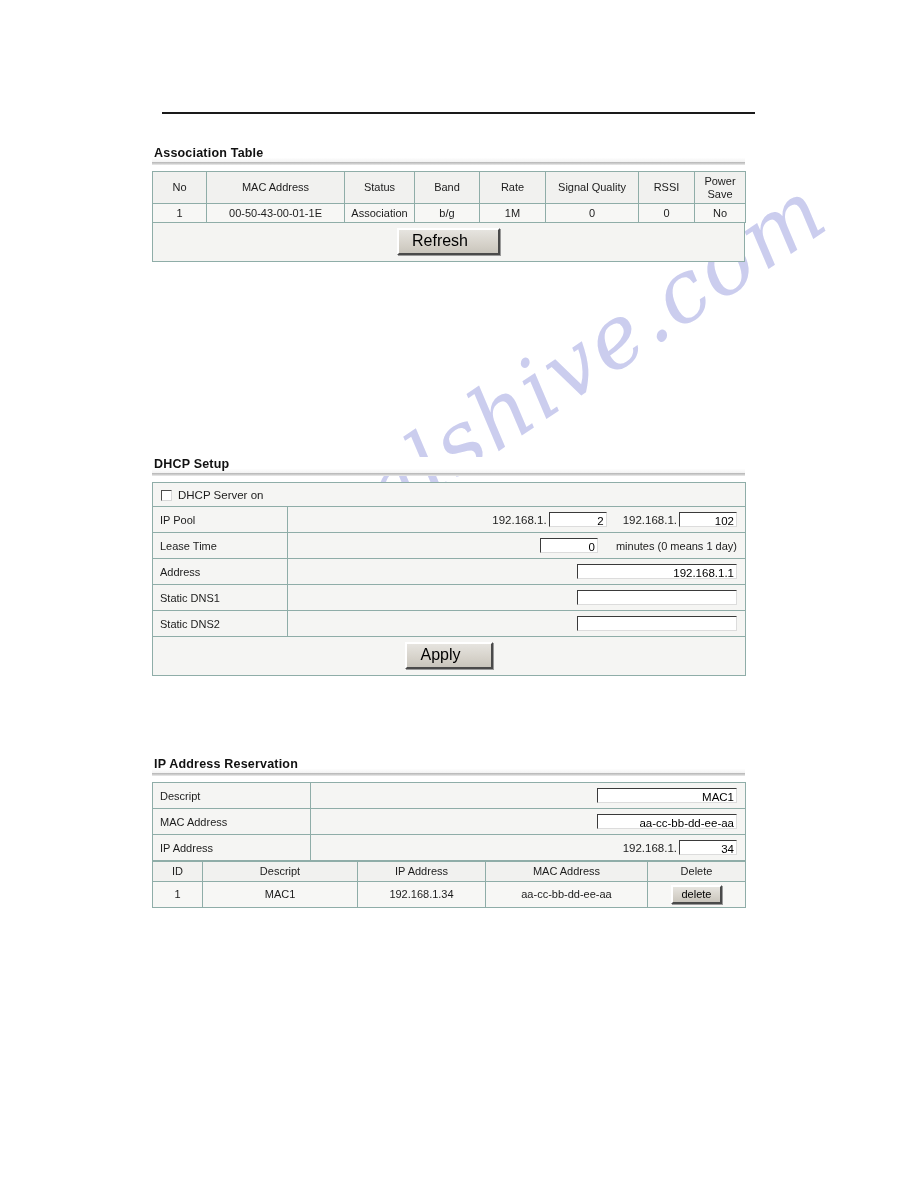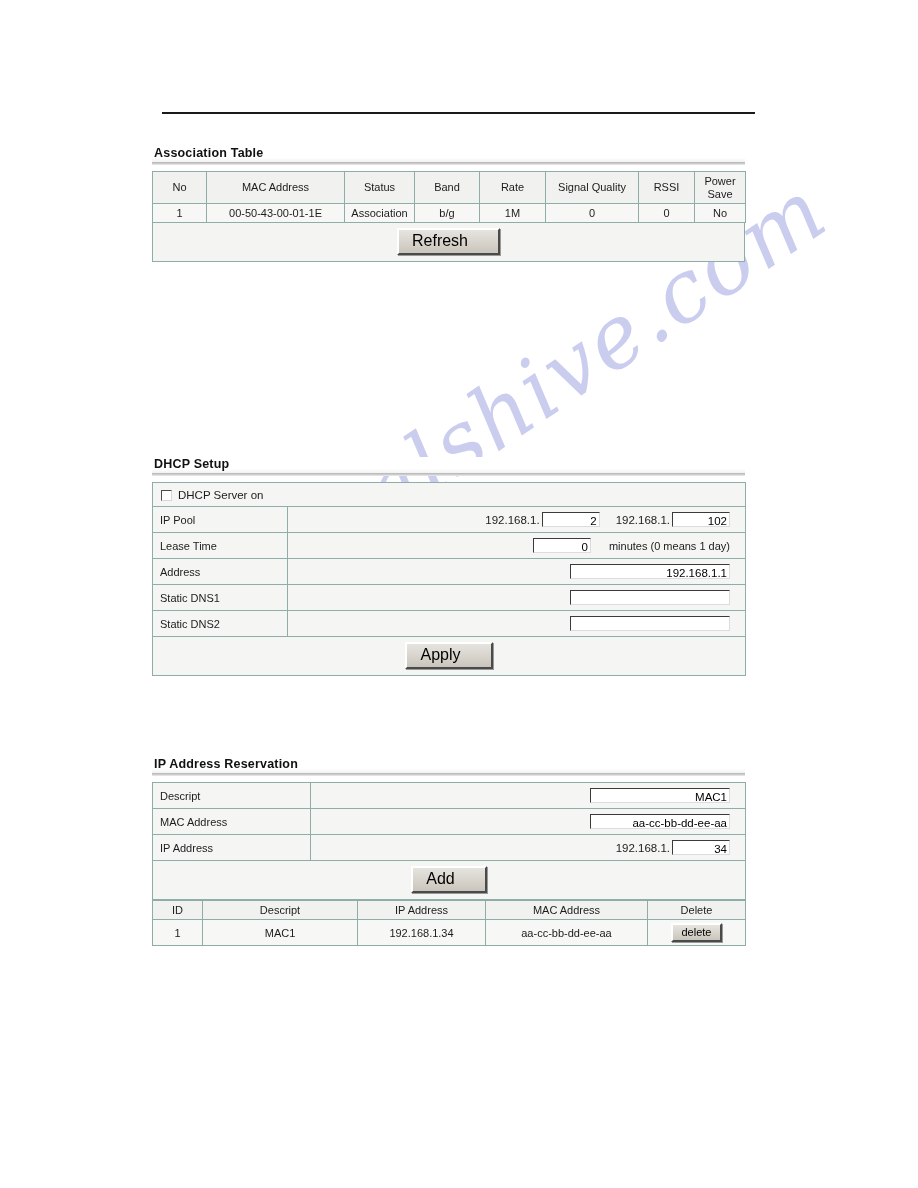--- a/index.html
+++ b/index.html
@@ -143,21 +143,21 @@
   table.form {
     border-collapse: collapse;
     width: 593px;
     table-layout: fixed;
     background: #f7f7f5;
   }
   table.form td {
     border: 1px solid #8fada8;
     font-size: 11px;
     color: #1c1c1c;
-    padding: 5px 15px;
+    padding: 5px 8px;
     vertical-align: middle;
     background: #f5f5f3;
   }
   table.form td.label {
     text-align: left;
     padding-left: 7px;
   }
   table.form td.value {
     text-align: right;
     padding-left: 7px;
@@ -371,25 +371,20 @@
         </td>
       </tr>
 
       <tr>
         <td class="label">IP Address</td>
         <td class="value">
           <span class="ip-prefix">192.168.1.</span><span class="tin w-octet">34</span>
         </td>
       </tr>
 
-      <tr>
-        <td class="btnrow" colspan="2">
-          <span class="btn98">Add</span>
-        </td>
-      </tr>
     </tbody>
       </table>
 
     <table class="grid">
       <colgroup>
         <col style="width:50px">
           <col style="width:155px">
           <col style="width:128px">
         <col style="width:162px">
           <col style="width:98px">

